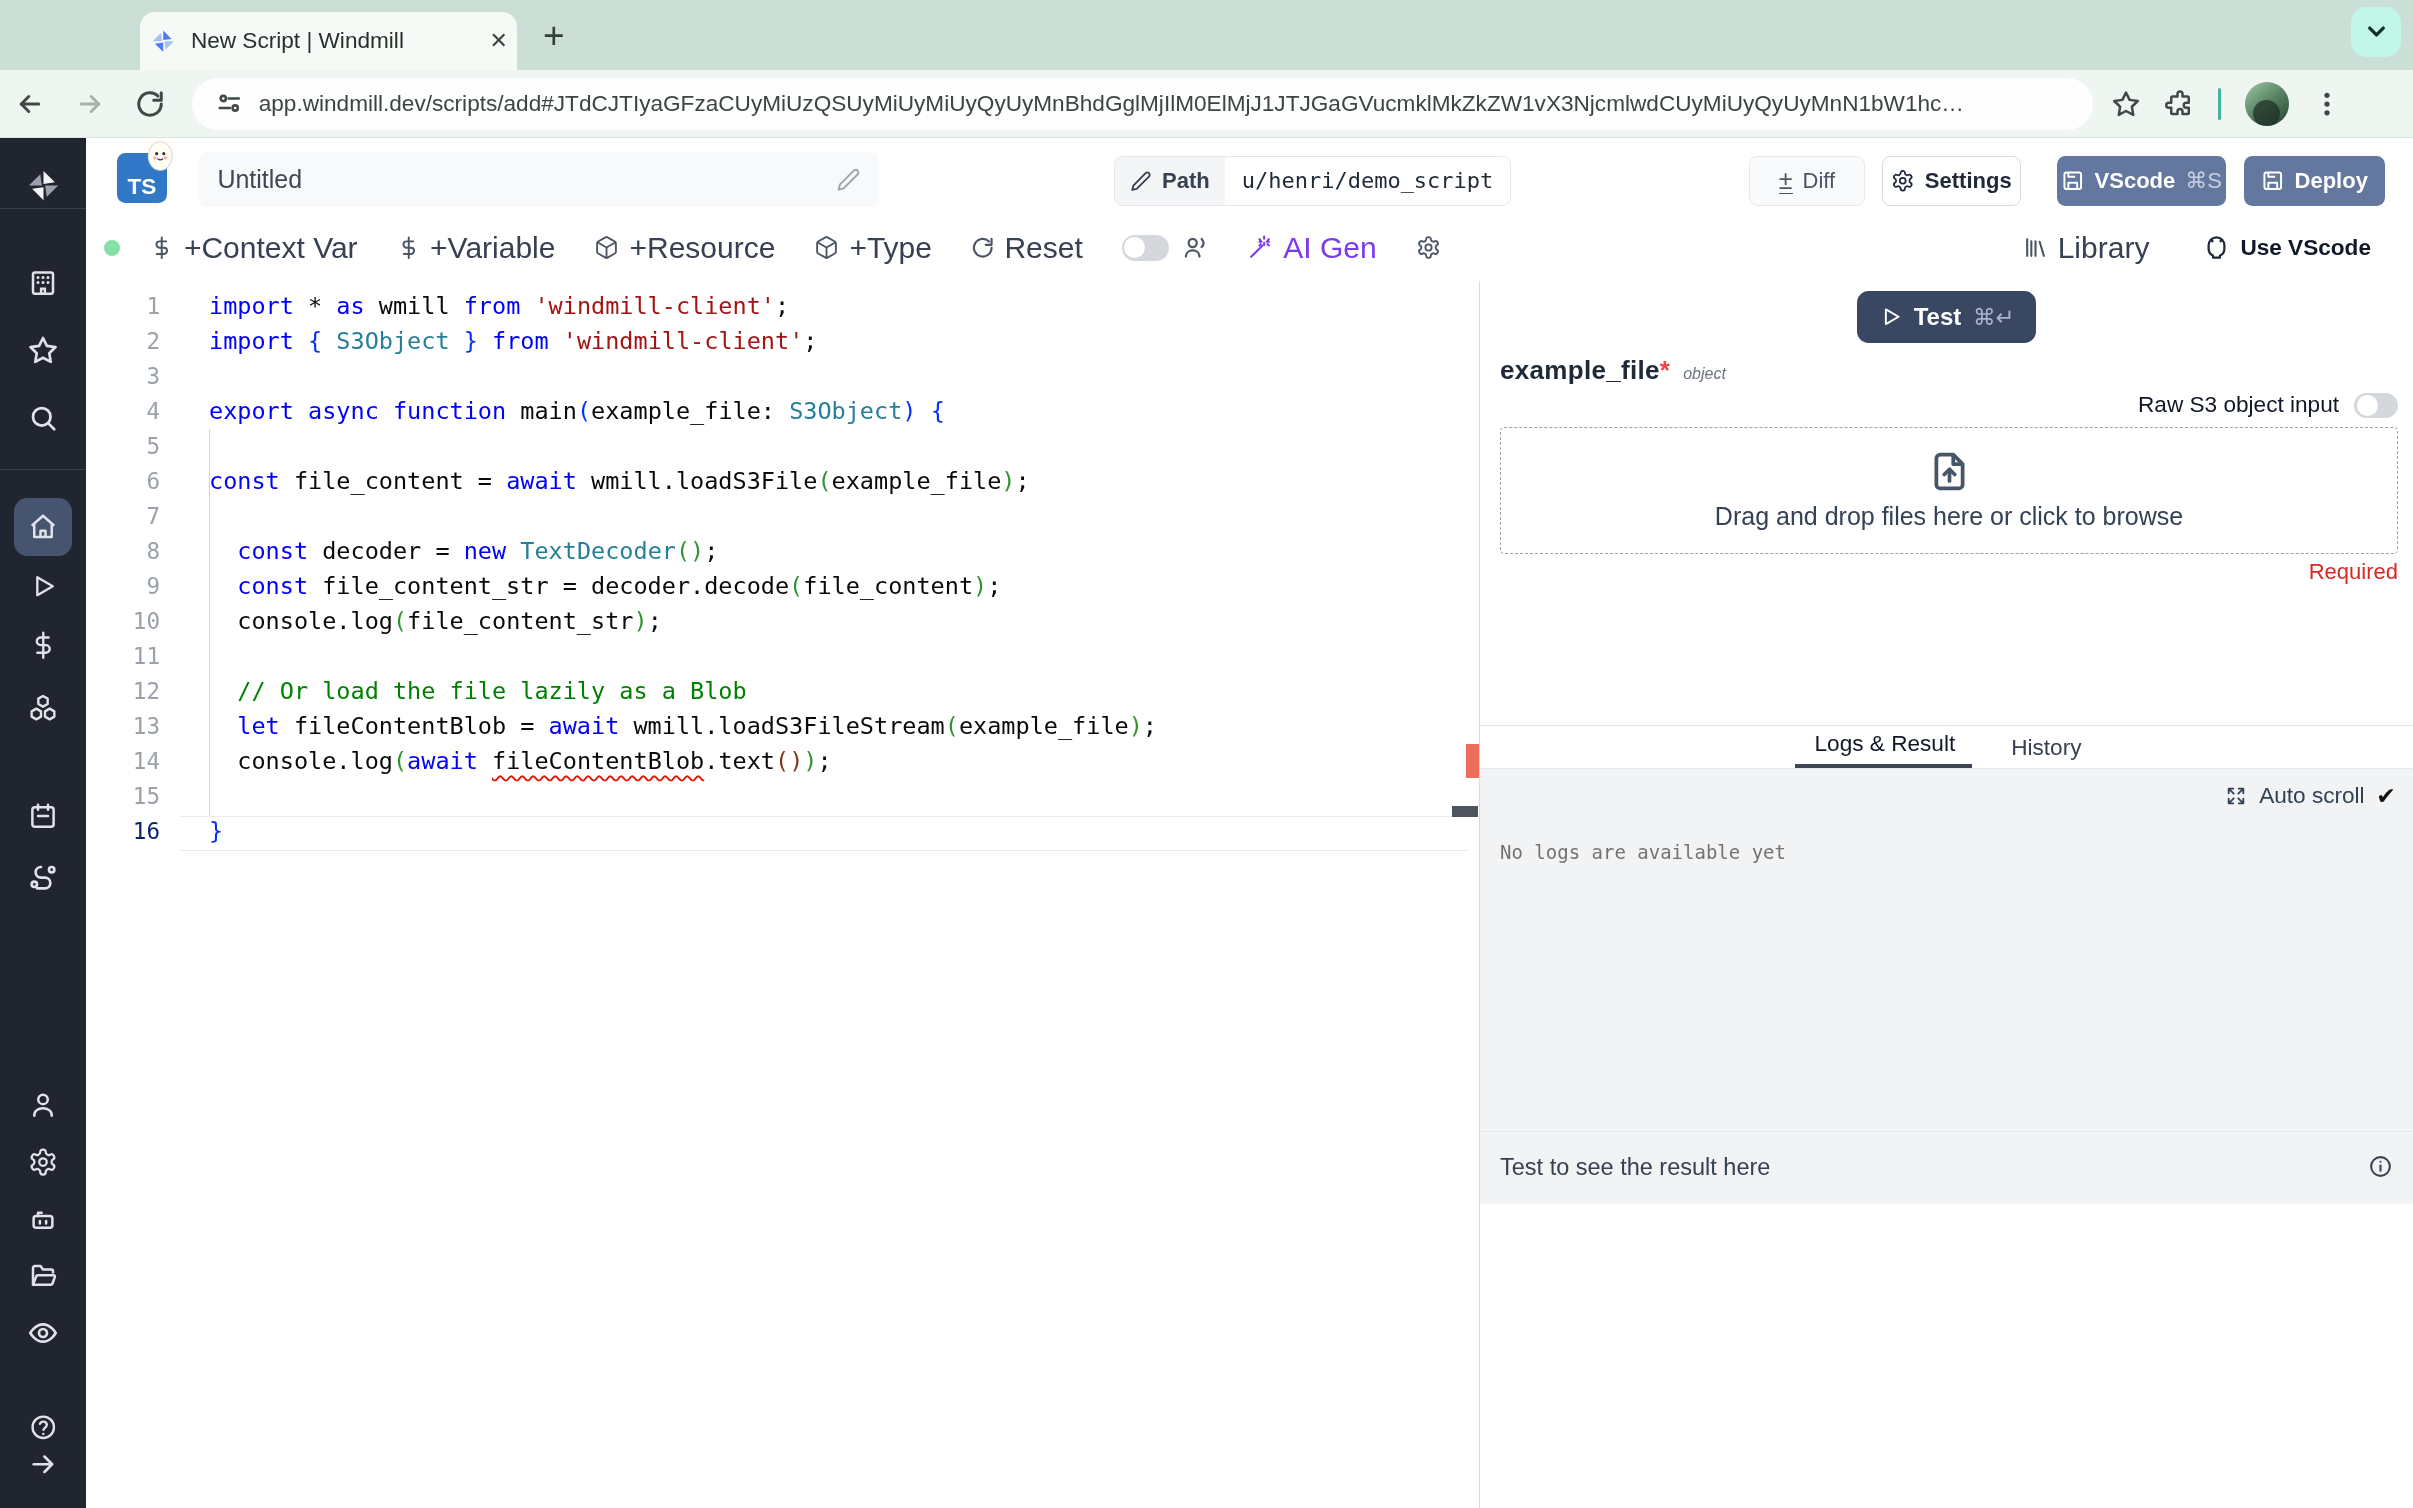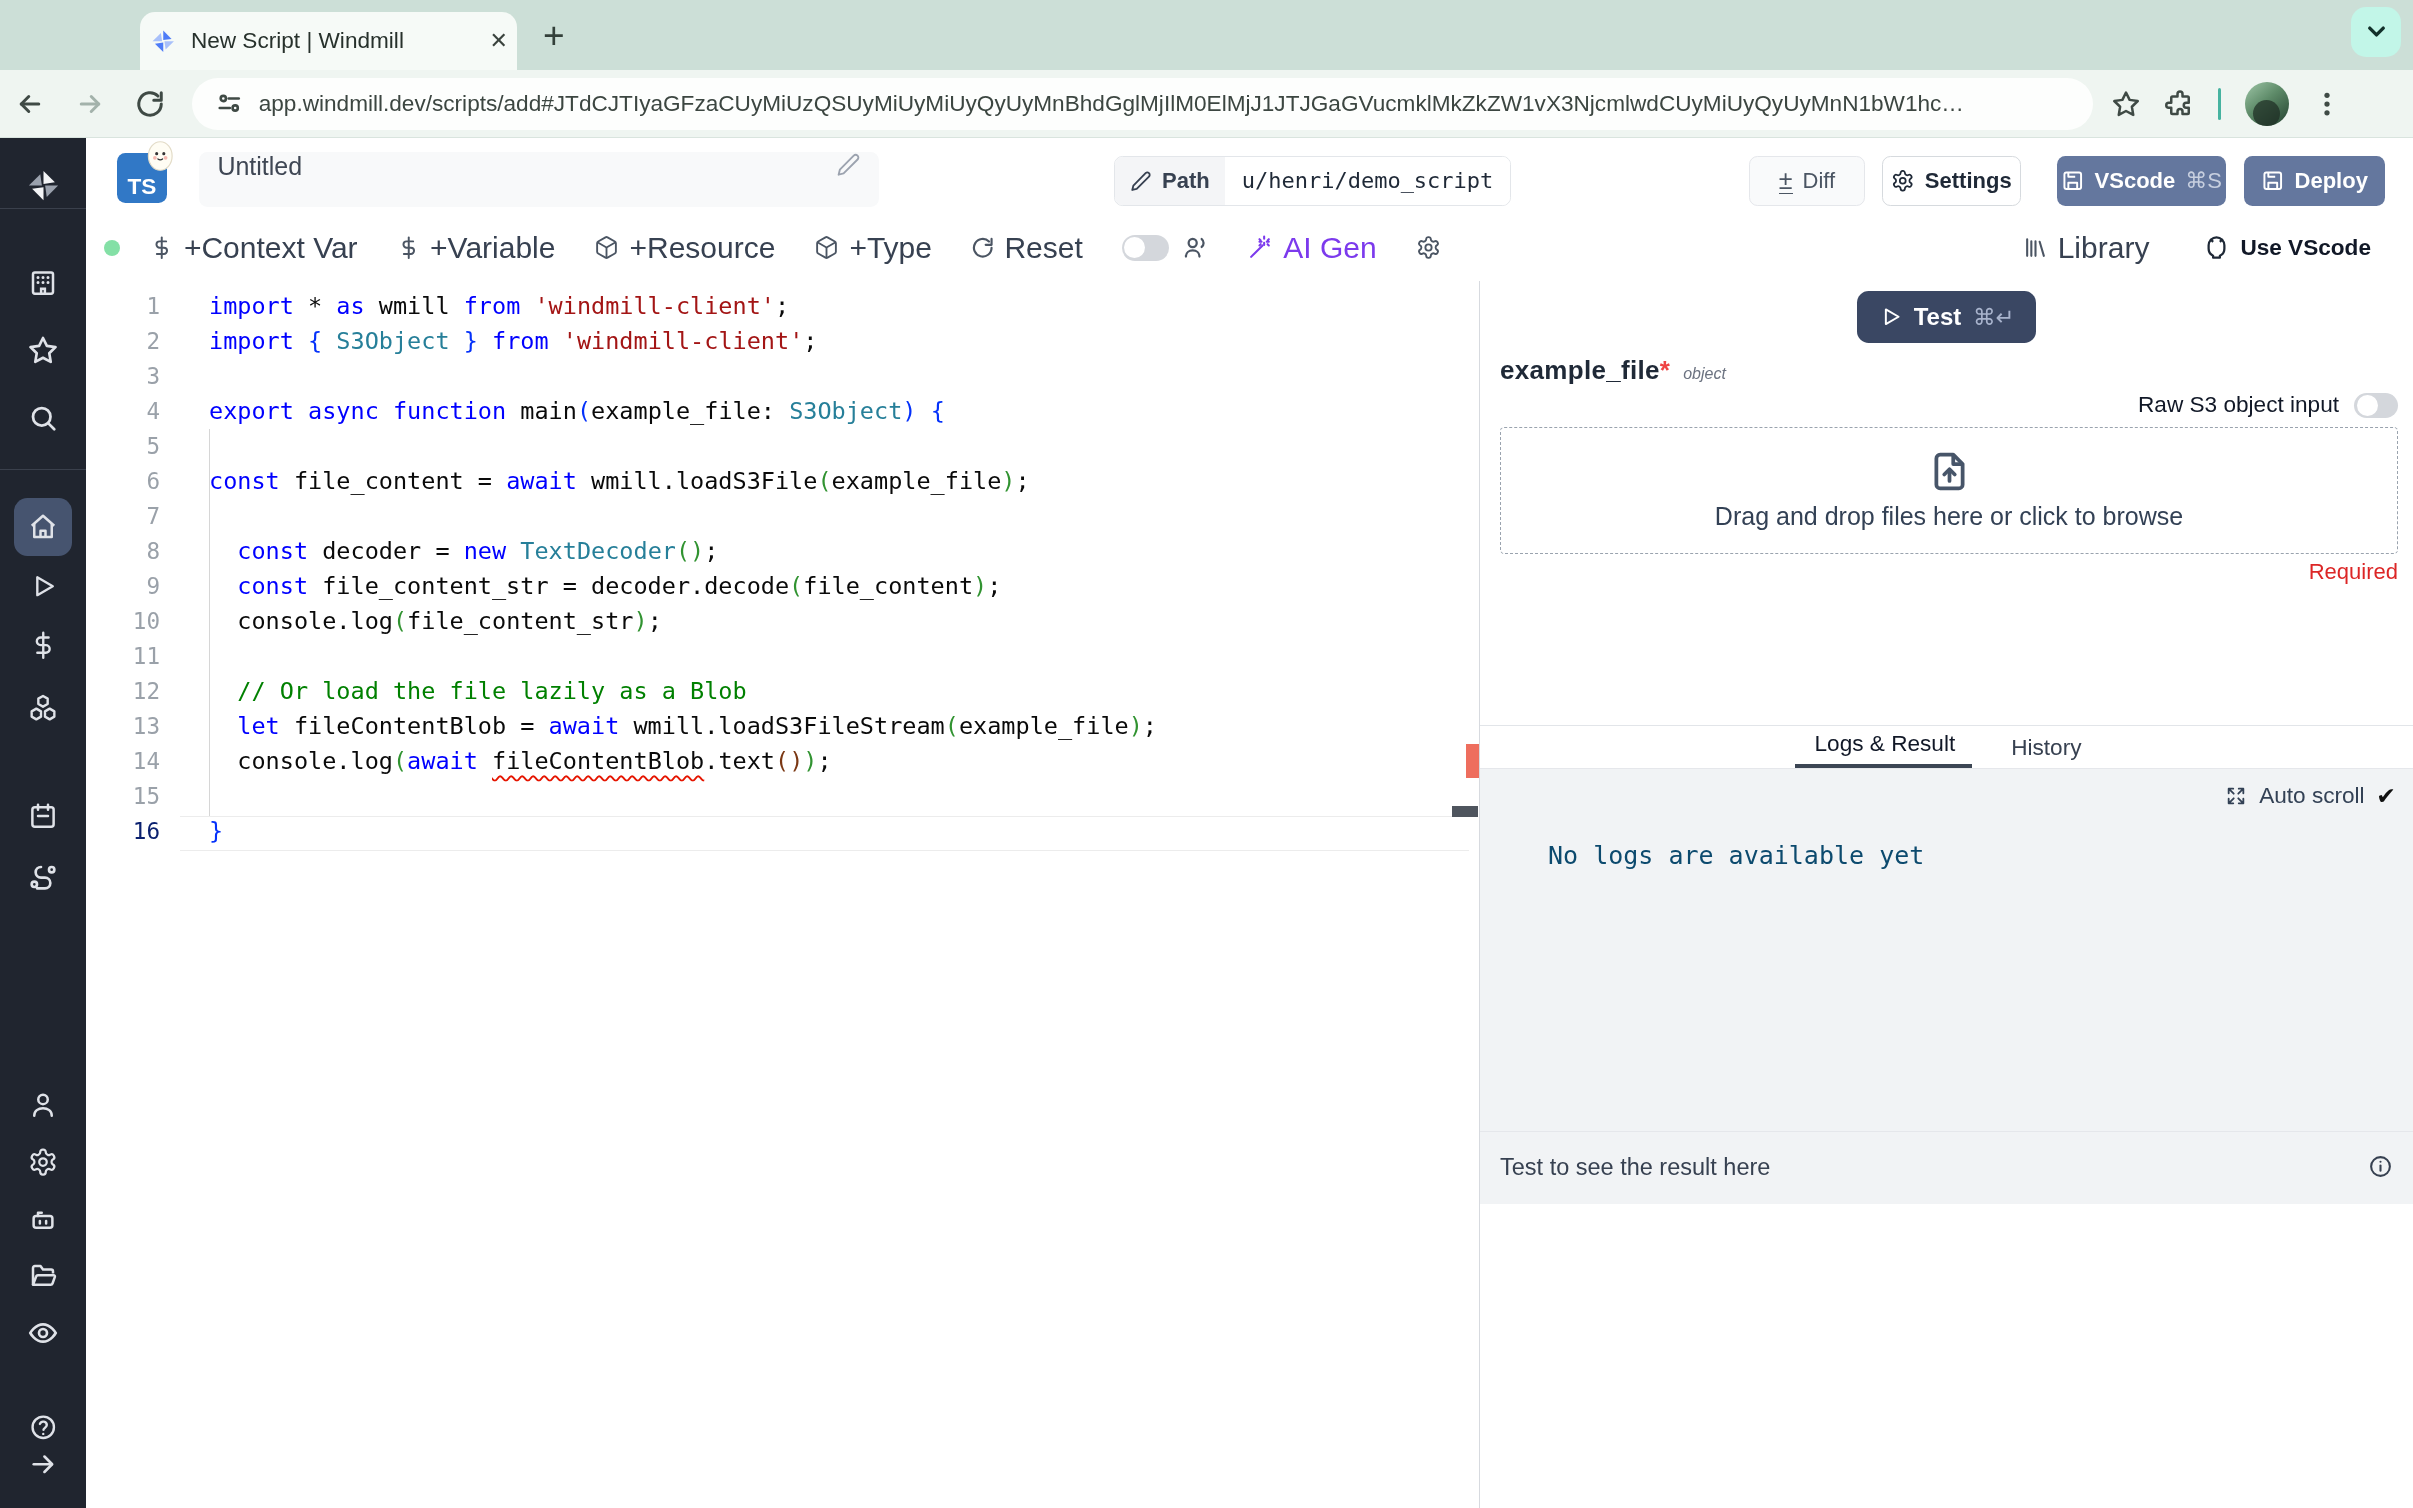--- a/index.html
+++ b/index.html
@@ -38,21 +38,21 @@
   .sb-div { position:absolute; left:0; width:86px; height:0.8px; background:#3a404c; }
 
   .main { position:absolute; left:86px; top:0; width:2327px; height:1370px; }
 
   
   .scriptbar { position:relative; height:76px; background:#fff; }
   .ts-badge { position:absolute; left:31px; top:15px; width:50px; height:50px; background:#3178c6; border-radius:8.4px;
               color:#fff; font-weight:bold; font-size:22.6px; display:flex; align-items:flex-end; justify-content:center; padding-bottom:3.4px;}
   .ts-emoji { position:absolute; left:60px; top:1.7px; width:28.5px; height:32px; }
   .title-box { position:absolute; left:113px; top:14.2px; width:680px; height:55px; background:#f8f9fa; border-radius:8.4px;
-               display:flex; align-items:flex-start; padding:0 18.4px; }
+               display:flex; align-items:center; padding:0 18.4px; }
   .title-text { font-size:25px; color:#3f4754; flex:1; }
   .pill { position:absolute; top:17.6px; height:50px; border:1.7px solid #e3e6ea; border-radius:8.4px; display:flex; align-items:stretch; overflow:hidden; }
   .pill-left { background:#f4f5f7; display:flex; align-items:center; gap:10px; padding:0 15px; font-size:22px; font-weight:600; color:#374151; }
   .pill-right { background:#fff; display:flex; align-items:center; padding:0 17px; font-family:"DejaVu Sans Mono",monospace; font-size:22px; color:#1f2937; }
   .hbtn { position:absolute; top:17.6px; height:50px; border-radius:8.4px; display:flex; align-items:center; justify-content:center; gap:10px;
           font-size:22px; font-weight:600; }
   .hbtn.light { background:#f9fafb; border:1.7px solid #e5e7eb; color:#4b5563; font-weight:500;}
   .hbtn.white { background:#fff; border:1.7px solid #d6dade; color:#1f2937; }
   .hbtn.slate { background:#64779e; color:#fff; border:none; }
   .kbd { color:#c7cfdf; font-weight:500; }
@@ -106,21 +106,21 @@
   .dz-text { font-size:25px; color:#334155; }
   .required { text-align:right; padding-right:15px; margin-top:5px; font-size:22px; color:#dc2626; }
 
   .logs { position:absolute; left:0; top:444px; width:933px; height:406px; border-top:1.7px solid #e2e5e9; }
   .tabsrow { height:42px; display:flex; align-items:flex-end; gap:39px;justify-content:center; }
   .ltab { font-size:22.6px; color:#111827; padding:0 17px 6.7px 20px; }
   .ltab.active { font-weight:500; border-bottom:4.2px solid #3c4654; }
   .ltab.idle { color:#374151; padding-left:0; }
   .logbox { position:relative; height:436px; background:#f1f3f5; border-top:0.8px solid #e5e7eb; }
   .autoscroll { position:absolute; top:13.4px; right:17px; display:flex; align-items:center; gap:11.7px; color:#334155; font-size:22.6px; }
-  .nologs { position:absolute; left:20px; top:72px; font-family:"DejaVu Sans Mono",monospace; font-size:25px; color:#0c4a6e;margin-left:48px; }
+  .nologs { position:absolute; left:20px; top:72px; font-family:"DejaVu Sans Mono",monospace; font-size:19px; color:#737373; }
   .result { position:absolute; left:0; top:850px; width:933px; height:377px; border-top:1.7px solid #e5e7eb;
             display:flex; justify-content:space-between; padding:22px 20px 0 20px; }
   .result-text { font-size:23.5px; color:#374151; }
 
   .ic { display:inline-flex; }
   .ic svg { width:100%; height:100%; }
 </style>
 </head>
 <body>
 

